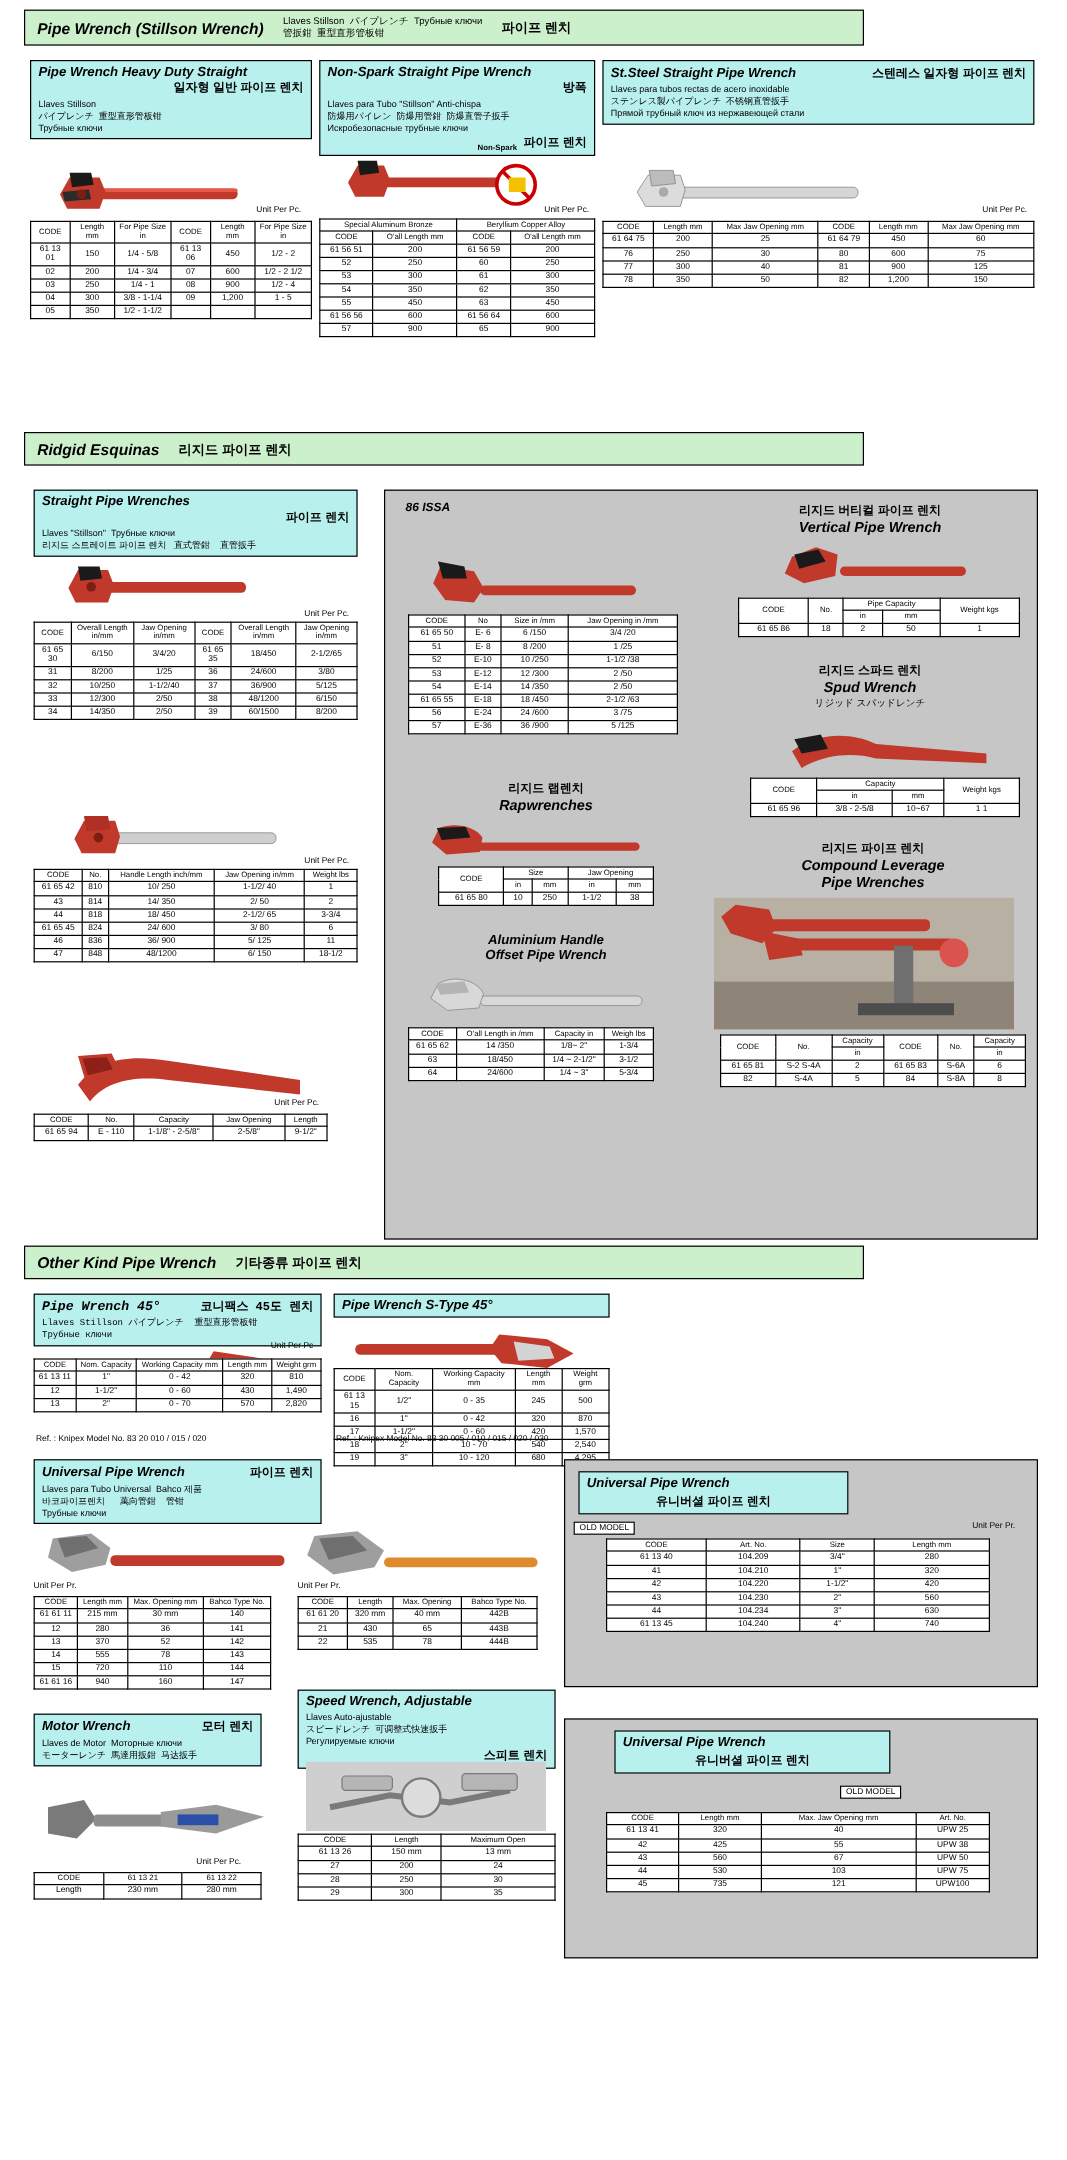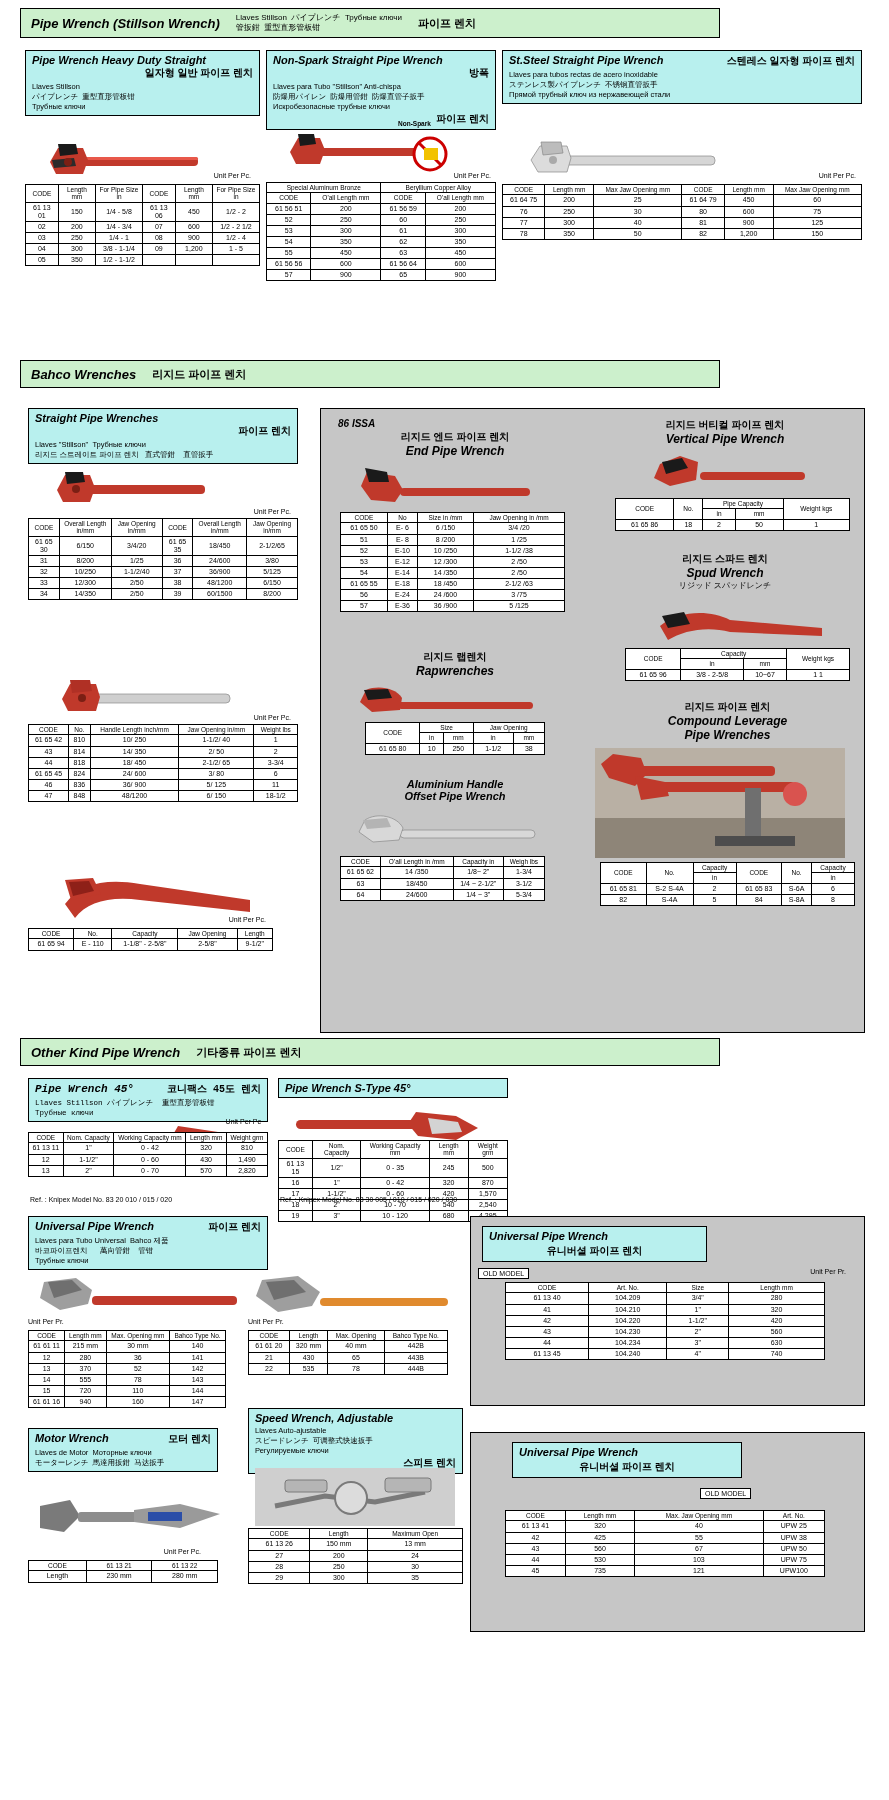--- a/index.html
+++ b/index.html
@@ -279,21 +279,21 @@
           <td>350</td>
           <td>50</td>
           <td class="code">82</td>
           <td>1,200</td>
           <td>150</td>
         </tr>
     </tbody>
   </table>
 
   <div class="sec-banner" style="position:absolute;left:20px;top:360px;width:700px;height:28px;">
-    <span class="t1">Bahco Wrenches</span>
+    <span class="t1">Ridgid Esquinas</span>
     <span class="t3">리지드 파이프 렌치</span>
   </div>
 
   <div class="grayblock" style="position:absolute;left:320px;top:408px;width:545px;height:625px;"></div>
   <div style="position:absolute;left:338px;top:418px;font-size:10px;font-style:italic;font-weight:bold">86 ISSA</div>
 
   <div style="position:absolute;left:28px;top:408px;width:270px;" class="cyan-box">
     <div class="hd">Straight Pipe Wrenches</div>
     <div class="hd2" style="text-align:right">파이프 렌치</div>
     <div class="sub" style="white-space:pre">Llaves "Stillson"  Трубные ключи
@@ -450,24 +450,20 @@
       <tr>
           <td class="code">61 65 94</td>
           <td>E - 110</td>
           <td>1-1/8" - 2-5/8"</td>
           <td>2-5/8"</td>
           <td>9-1/2"</td>
         </tr>
     </tbody>
   </table>
 
-  <div style="position:absolute;left:340px;top:430px;width:230px;text-align:center">
-    <div style="font-size:10px;font-weight:bold">리지드 엔드 파이프 렌치</div>
-    <div style="font-size:12px;font-weight:bold;font-style:italic">End Pipe Wrench</div>
-  </div>
   <div class="art" style="position:absolute;left:345px;top:466px;">
     <svg width="190" height="45" viewBox="0 0 190 45">
       <rect x="55" y="22" width="130" height="8" rx="4" fill="#c0392b"></rect>
       <path d="M22 6 L50 10 L58 24 L50 36 L26 34 L16 20 Z" fill="#c0392b"></path>
       <path d="M20 2 L42 6 L44 16 L24 16 Z" fill="#1a1a1a"></path>
     </svg>
   </div>
   <table class="grid" style="position:absolute;left:340px;top:512px;width:225px;">
     <thead>
         <tr>

